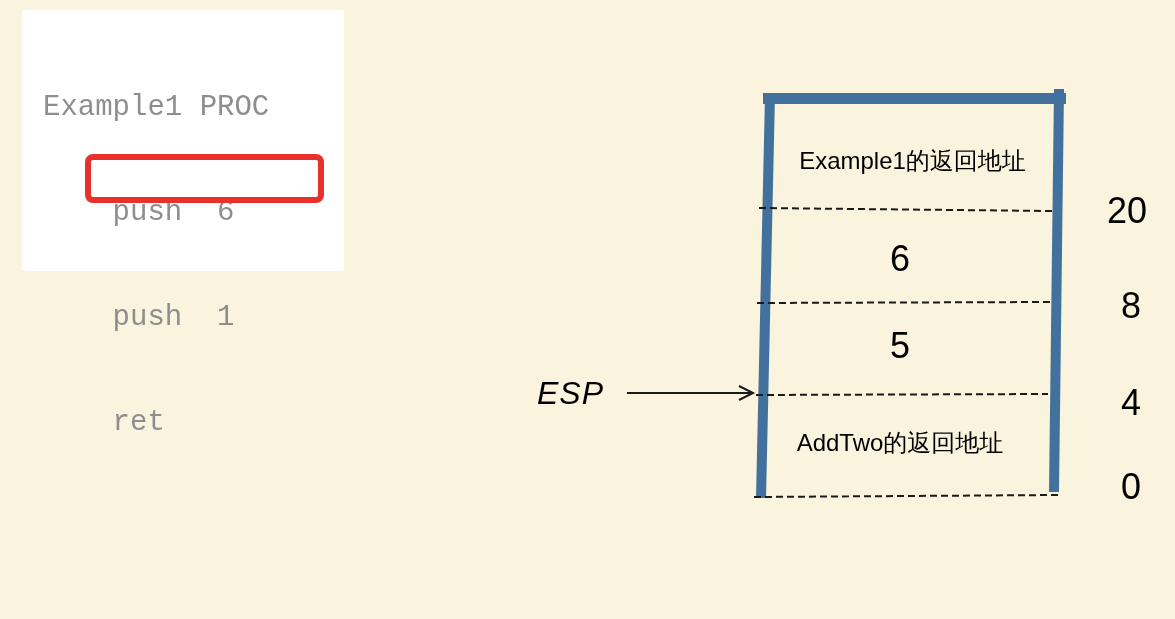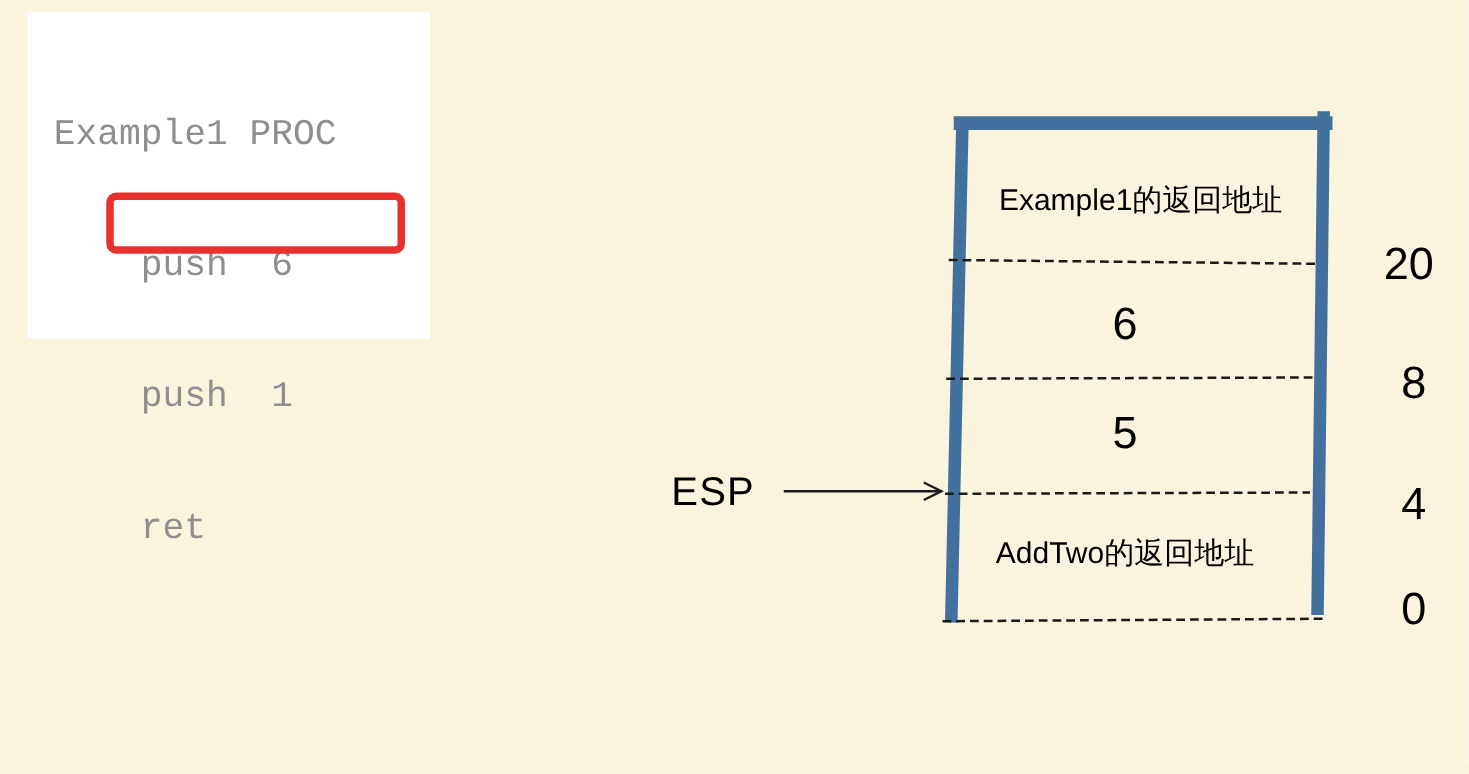--- a/index.html
+++ b/index.html
@@ -29,21 +29,21 @@
     position:absolute;left:63px;top:144px;width:227px;height:37px;
     border:6px solid #E9312B;border-radius:8px;
     background:transparent;
   }
   
   .stack-svg{position:absolute;left:530px;top:80px;width:645px;height:450px;}
   .lbl{position:absolute;color:#000000;}
   .cell-label{font-size:24px;line-height:28px;text-align:center;width:295px;}
   .cell-value{font-size:36px;line-height:36px;text-align:center;width:290px;}
   .offset-label{font-size:36px;line-height:36px;text-align:center;width:56px;}
-  .esp-label{font-size:32px;line-height:32px;letter-spacing:1px;}
+  .esp-label{font-size:32px;line-height:32px;letter-spacing:1px;font-style:italic;}
 </style>
 </head>
 <body>
 
 <div class="slide" style="background: rgb(250, 243, 221);">
 
   <div class="code-panel" style="background: rgb(255, 255, 255);">
     <div class="code-lines" style="color: rgb(142, 142, 142);">
       <div class="code-line">Example1 PROC</div>
       <div class="code-line">    push  6</div>

